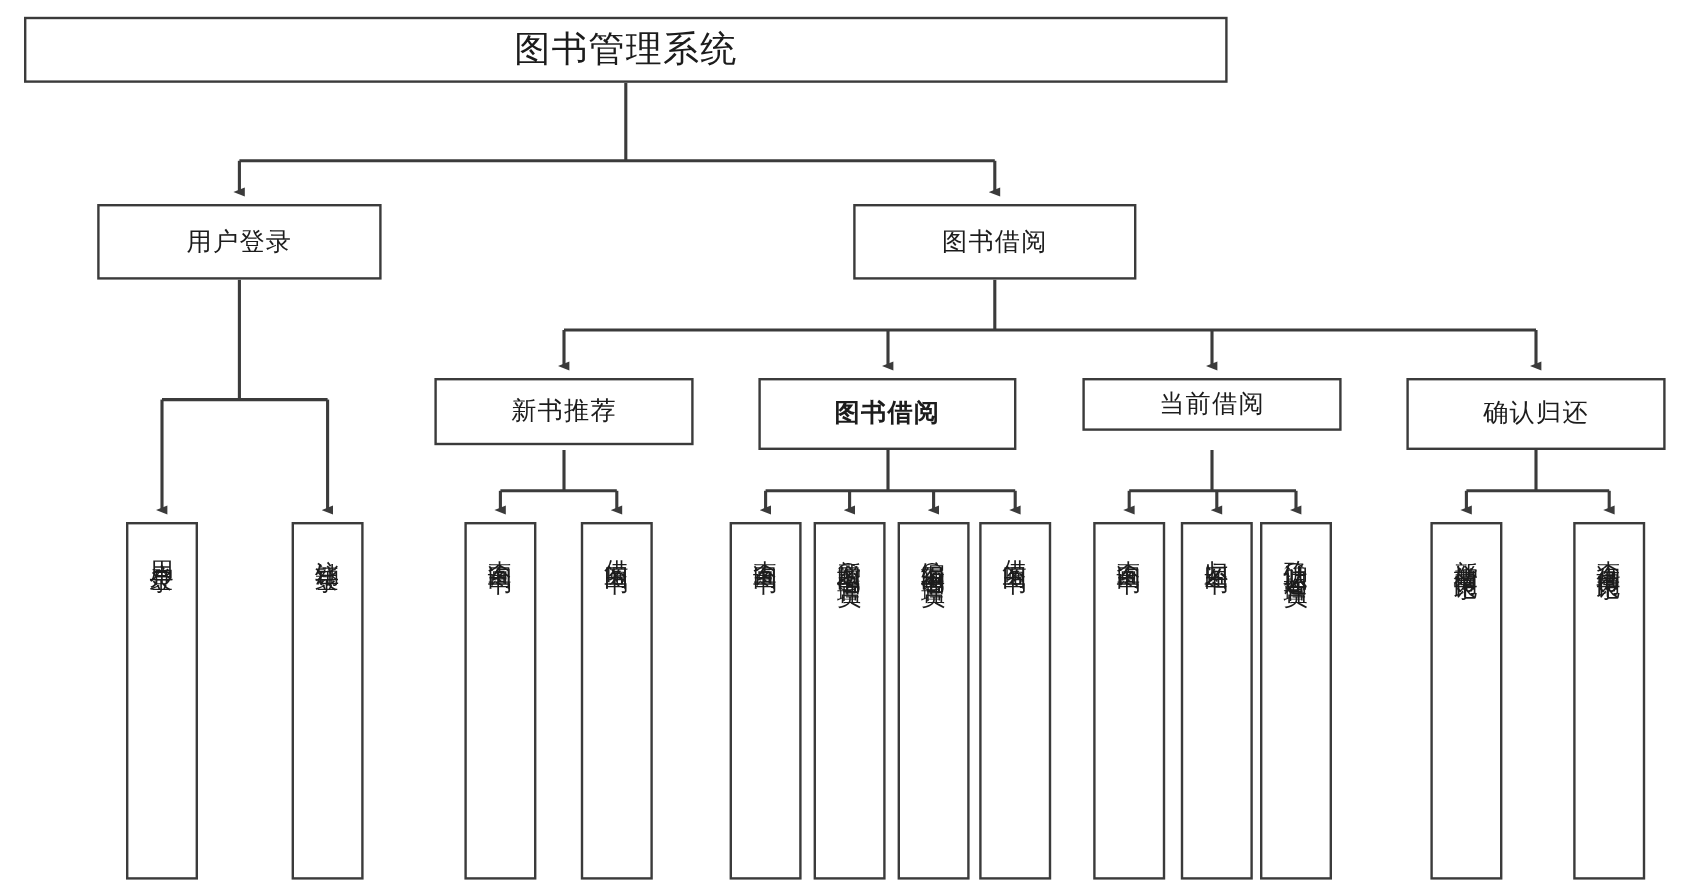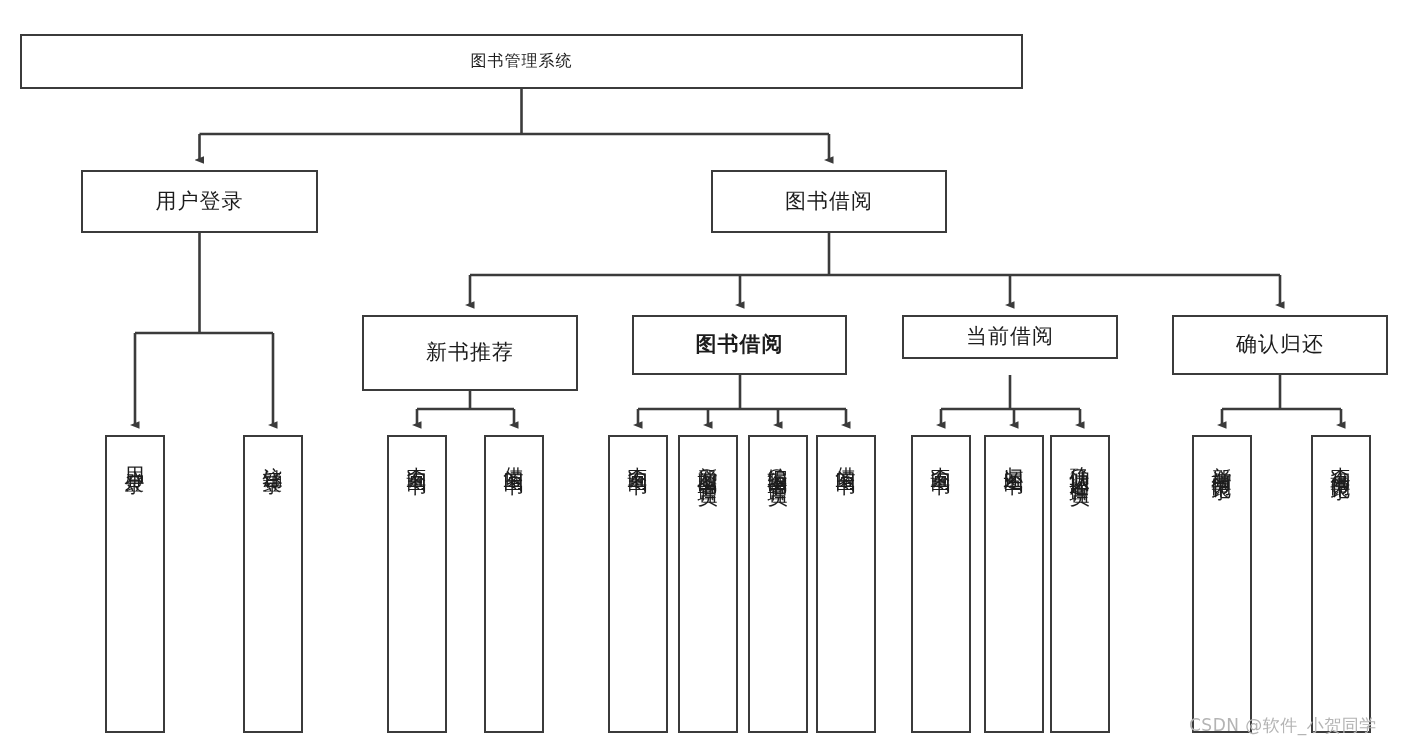--- a/index.html
+++ b/index.html
@@ -28,23 +28,22 @@
     justify-content:center;
     color:#1c1c1c;
     z-index:2;
   }
   .node.h-node{
     font-size:21px;
     line-height:1.1;
     letter-spacing:1px;
   }
   .node.root-node{
-    font-size:16px;
+    font-size:30px;
     letter-spacing:1px;
-    margin-top:20px;
   }
   .node.leaf-node{
     font-size:20px;
     letter-spacing:2px;
     padding:14px 0 10px 0;
     align-items:flex-start;
     justify-content:center;
   }
   .leaf-node .vtext{
     writing-mode:vertical-rl;
@@ -124,21 +123,21 @@
   <div id="nodes-layer">
       <div class="node root-node" style="left: 20px; top: 14px; width: 1003px; height: 55px;">
         <span>图书管理系统</span>
       </div>
       <div class="node h-node" style="left: 81px; top: 170px; width: 237px; height: 63px;">
         <span>用户登录</span>
       </div>
       <div class="node h-node" style="left: 711px; top: 170px; width: 236px; height: 63px;">
         <span>图书借阅</span>
       </div>
-      <div class="node h-node" style="left: 362px; top: 315px; width: 216px; height: 76px;">
+      <div class="node h-node" style="left: 362px; top: 315px; width: 216px; height: 56px;">
         <span>新书推荐</span>
       </div>
       <div class="node h-node" style="left: 632px; top: 315px; width: 215px; height: 60px; font-weight: bold;">
         <span>图书借阅</span>
       </div>
       <div class="node h-node" style="left: 902px; top: 315px; width: 216px; height: 44px;">
         <span>当前借阅</span>
       </div>
       <div class="node h-node" style="left: 1172px; top: 315px; width: 216px; height: 60px;">
         <span>确认归还</span>
@@ -177,14 +176,13 @@
         <span class="vtext">确认归还（管理员）</span>
       </div>
       <div class="node leaf-node" style="left: 1192px; top: 435px; width: 60px; height: 298px;">
         <span class="vtext">新增借阅记录</span>
       </div>
       <div class="node leaf-node" style="left: 1311px; top: 435px; width: 60px; height: 298px;">
         <span class="vtext">查询借阅记录</span>
       </div>
     </div>
 
-  <div id="watermark">CSDN @软件_小贺同学</div>
 </div>
 
 </body></html>

